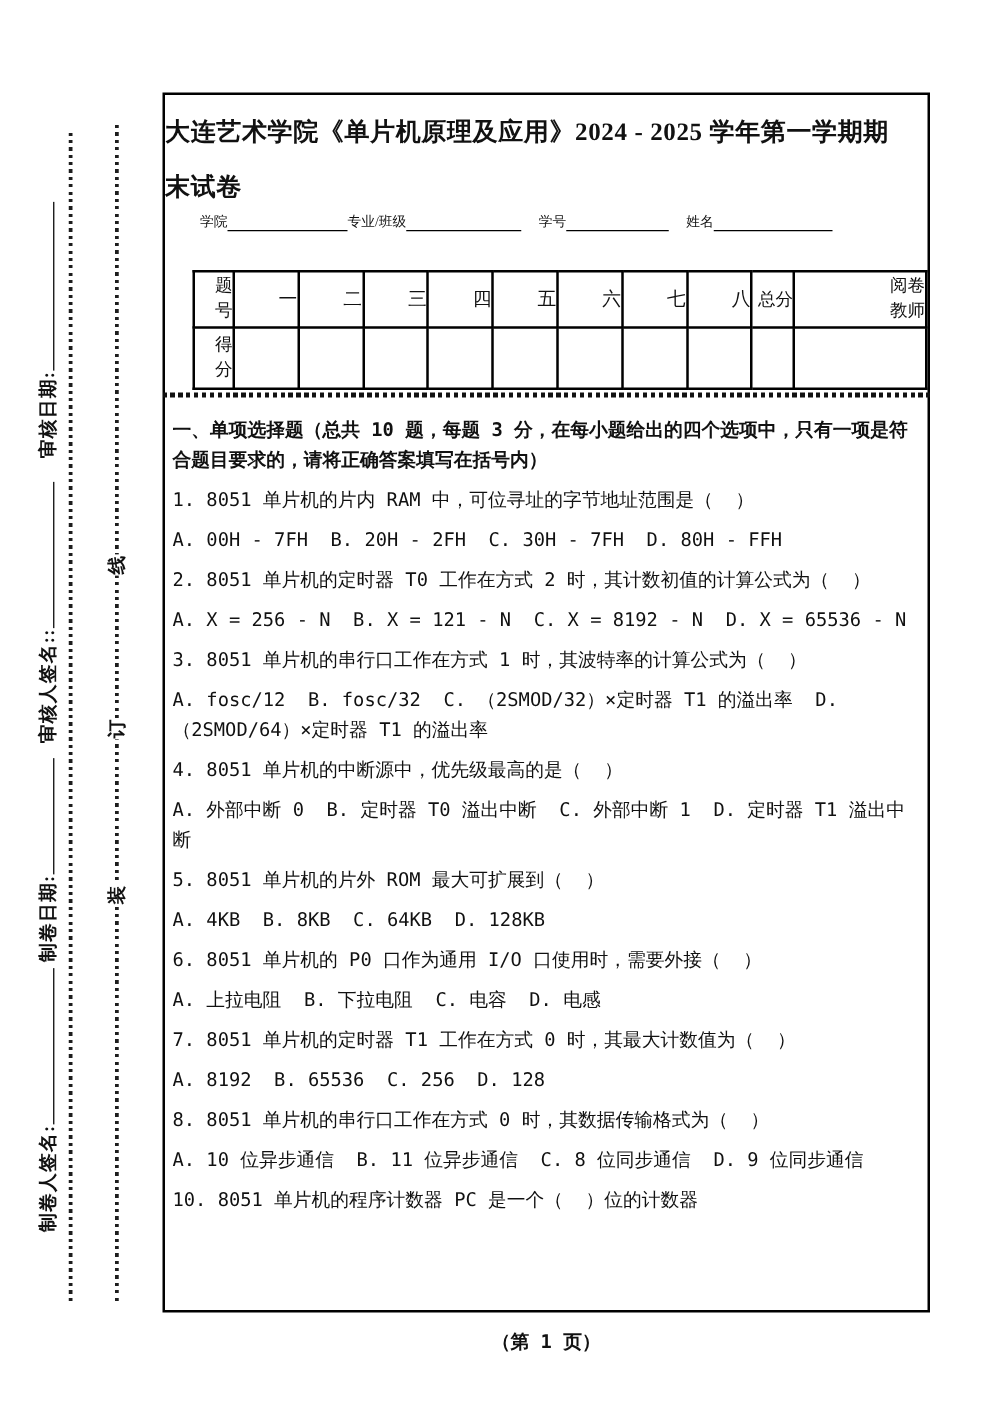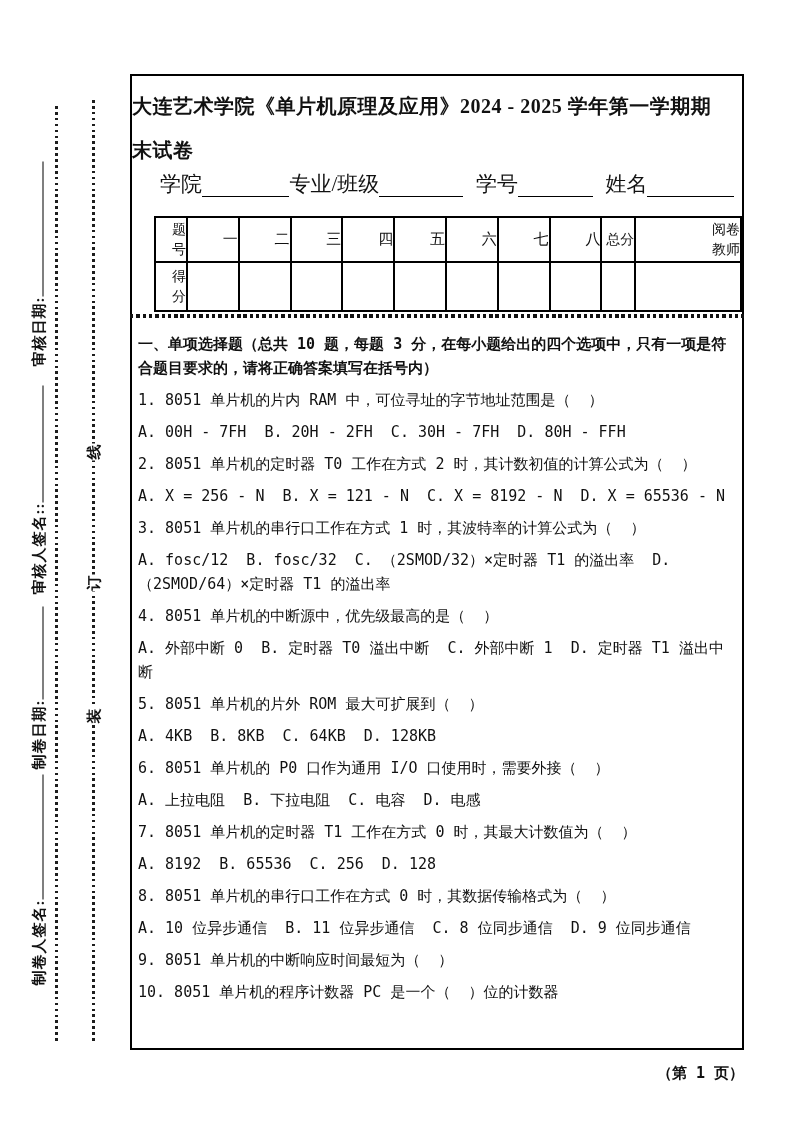--- a/index.html
+++ b/index.html
@@ -42,21 +42,21 @@
     border:2px solid #000;
   }
 
   .title-wrap {
     margin-top:8px; text-align:left;
     font-weight:bold; font-size:20px; line-height:44px; letter-spacing:0.5px;
   }
 
   .form-row {
     position:absolute; left:28px; top:94px; right:8px;
-    display:flex; align-items:center; font-size:21px; white-space:nowrap;
+    display:flex; align-items:flex-end; font-size:11px; white-space:nowrap;
   }
   .form-row .blank { display:inline-block; height:1.15em; border-bottom:1.5px solid #000; }
   .fb1 { width:96px; } .fb2 { width:92px; } .fb3 { width:82px; } .fb4 { width:95px; }
   .fgap { width:14px; }
 
   table.score-table {
     position:absolute; left:22px; top:140px;
     border-collapse:collapse; text-align:right; font-size:15px;
   }
   .score-table td { border:2px solid #000; padding:0; }
@@ -75,21 +75,21 @@
   }
 
   .paper-body {
     position:absolute; left:6px; right:6px; top:256px;
     font-family:"DejaVu Sans Mono", monospace; font-size:15px;
   }
   .paper-body p { margin:0 0 8px 0; line-height:24px; white-space:pre-wrap; }
   .section-heading { font-weight:bold; }
 
   .page-footer {
-    position:absolute; left:130px; top:1064px; width:614px; text-align:right;
+    position:absolute; left:130px; top:1064px; width:614px; text-align:center;
     font-family:"DejaVu Sans Mono", monospace; font-size:15px; font-weight:bold;
   }
 </style>
 </head>
 <body>
 
 <div class="v-dots vd1"></div>
 <div class="v-dots vd2"></div>
 
 <span class="bind-char bc1">线</span>
@@ -166,18 +166,17 @@
     <p>4. 8051 单片机的中断源中，优先级最高的是（  ）</p>
     <p>A. 外部中断 0  B. 定时器 T0 溢出中断  C. 外部中断 1  D. 定时器 T1 溢出中断</p>
     <p>5. 8051 单片机的片外 ROM 最大可扩展到（  ）</p>
     <p>A. 4KB  B. 8KB  C. 64KB  D. 128KB</p>
     <p>6. 8051 单片机的 P0 口作为通用 I/O 口使用时，需要外接（  ）</p>
     <p>A. 上拉电阻  B. 下拉电阻  C. 电容  D. 电感</p>
     <p>7. 8051 单片机的定时器 T1 工作在方式 0 时，其最大计数值为（  ）</p>
     <p>A. 8192  B. 65536  C. 256  D. 128</p>
     <p>8. 8051 单片机的串行口工作在方式 0 时，其数据传输格式为（  ）</p>
     <p>A. 10 位异步通信  B. 11 位异步通信  C. 8 位同步通信  D. 9 位同步通信</p>
-    <p>9. 8051 单片机的中断响应时间最短为（  ）</p>
     <p>10. 8051 单片机的程序计数器 PC 是一个（  ）位的计数器</p>
   </div>
 </div>
 
 <div class="page-footer">（第 1 页）</div>
 
 </body></html>

